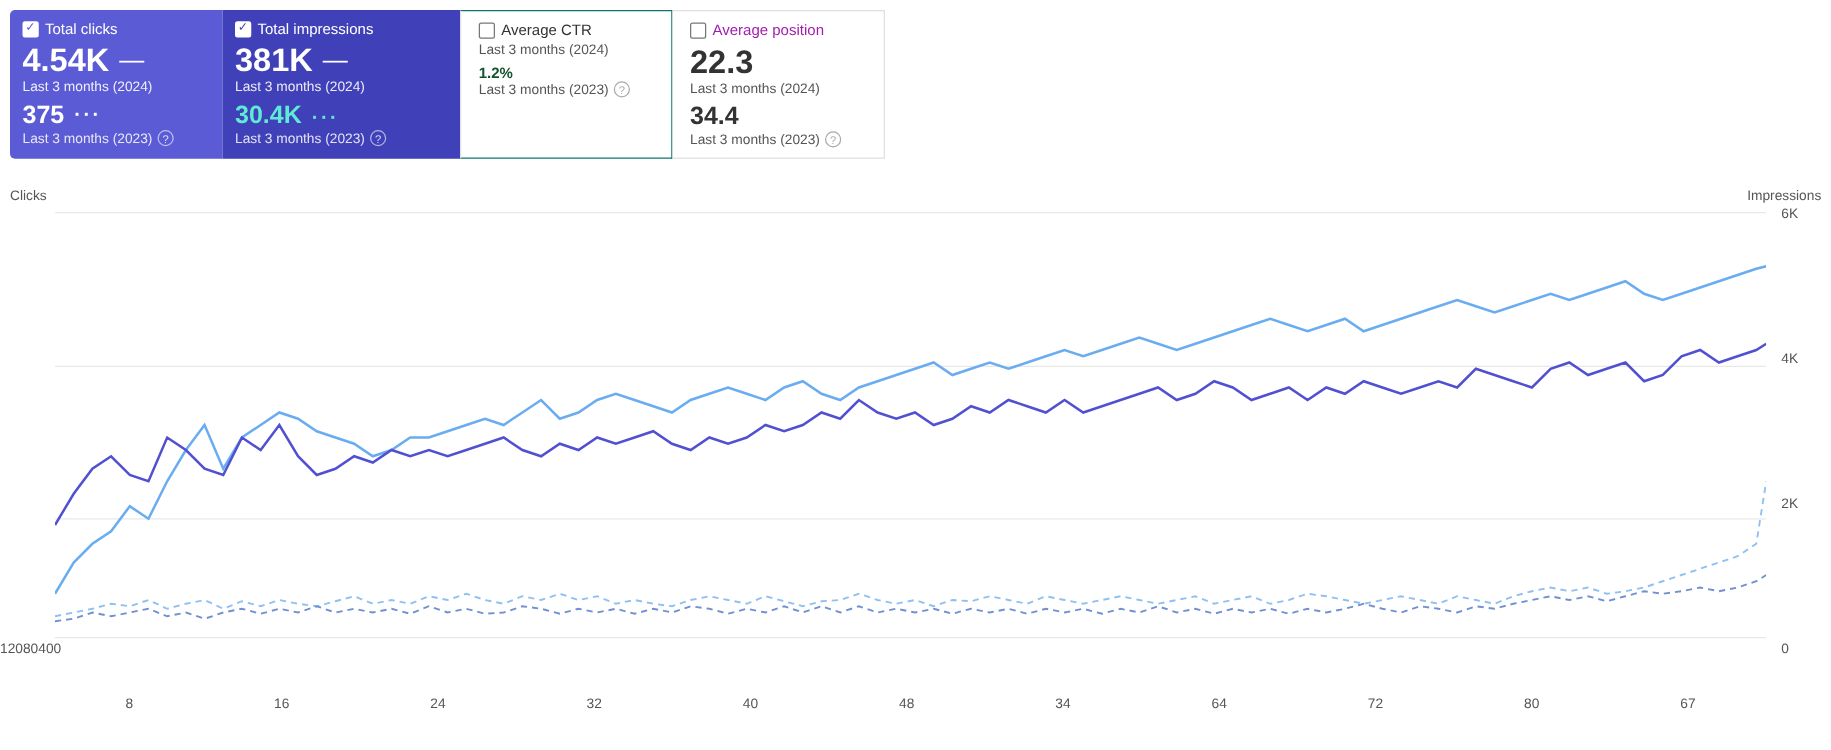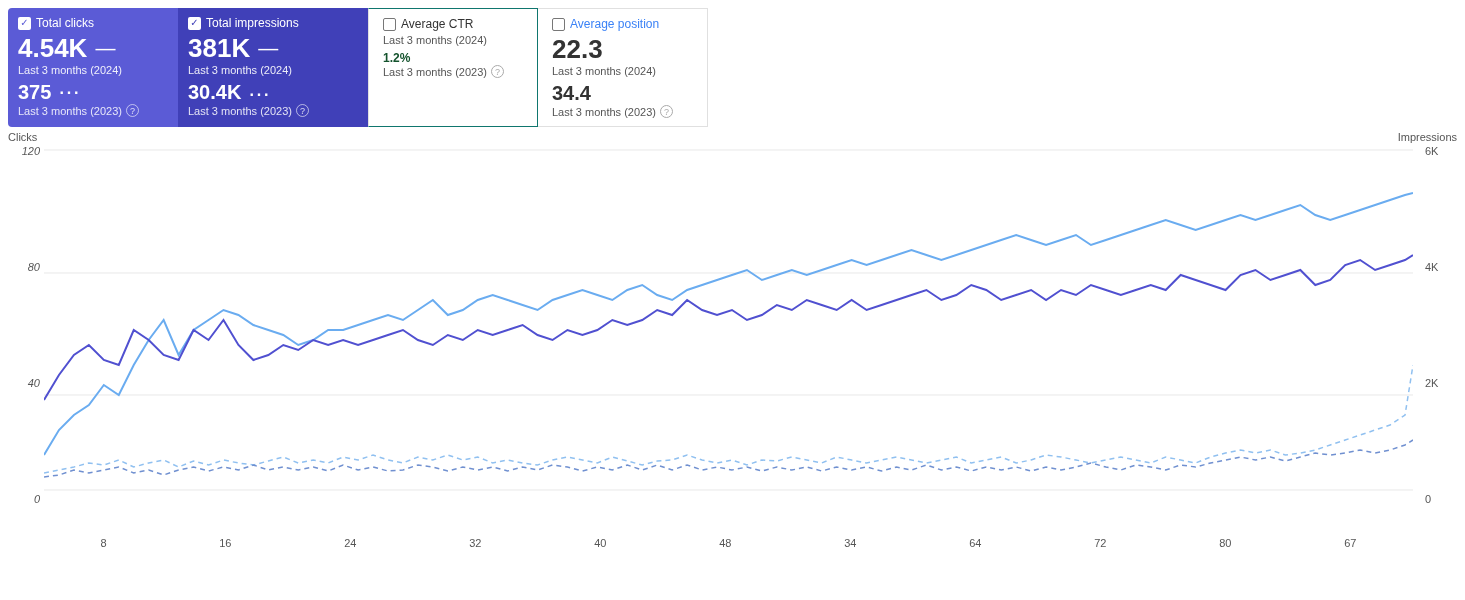--- a/index.html
+++ b/index.html
@@ -48,21 +48,21 @@
       <div style="width:13px;height:13px;background:#fff;border-radius:2px;display:inline-flex;align-items:center;justify-content:center;">
         <span style="color:#4040b8;font-size:10px;line-height:1;">✓</span>
       </div>
       <span style="font-size:12px;color:#fff;">Total impressions</span>
     </div>
     <div style="font-size:26px;font-weight:600;color:#fff;display:flex;align-items:center;gap:8px;">
       <span>381K</span>
       <span style="font-size:20px;font-weight:300;">—</span>
     </div>
     <div style="font-size:11px;color:rgba(255,255,255,0.9);margin-bottom:5px;">Last 3 months (2024)</div>
-    <div style="font-size:20px;font-weight:600;color:#ffffff;display:flex;align-items:flex-end;gap:8px;">
+    <div style="font-size:20px;font-weight:600;color:#5eead4;display:flex;align-items:flex-end;gap:8px;">
       <span>30.4K</span>
       <span style="font-size:16px;letter-spacing:2px;">···</span>
     </div>
     <div style="font-size:11px;color:rgba(255,255,255,0.85);display:flex;align-items:center;gap:4px;">
       <span>Last 3 months (2023)</span>
       <span style="width:13px;height:13px;border-radius:50%;border:1.5px solid rgba(255,255,255,0.6);display:inline-flex;align-items:center;justify-content:center;font-size:9px;color:rgba(255,255,255,0.8);">?</span>
     </div>
   </div>
 
   <div style="background:#fff; padding:8px 20px 8px 14px; min-width:170px; border:1px solid #0f766e; border-left: 1px solid #e0e0e0;">
@@ -76,42 +76,42 @@
     </div>
     <div style="font-size:11px;color:#555;display:flex;align-items:center;gap:4px;">
       <span>Last 3 months (2023)</span>
       <span style="width:13px;height:13px;border-radius:50%;border:1.5px solid #aaa;display:inline-flex;align-items:center;justify-content:center;font-size:9px;color:#aaa;">?</span>
     </div>
   </div>
 
   <div style="background:#fff; padding:8px 20px 8px 14px; min-width:170px; border:1px solid #e0e0e0; border-left:none;">
     <div style="display:flex;align-items:center;gap:5px;font-size:12px;margin-bottom:3px;">
       <div style="width:13px;height:13px;border:1.5px solid #777;background:transparent;border-radius:2px;display:inline-block;"></div>
-      <span style="font-size:12px;color:#3b82f6;">Average position</span>
+      <span style="font-size:12px;color:#a21caf;">Average position</span>
     </div>
     <div style="font-size:26px;font-weight:600;color:#333;">
       <span>22.3</span>
     </div>
     <div style="font-size:11px;color:#555;margin-bottom:5px;">Last 3 months (2024)</div>
     <div style="font-size:20px;font-weight:600;color:#333;">
       <span>34.4</span>
     </div>
     <div style="font-size:11px;color:#555;display:flex;align-items:center;gap:4px;">
       <span>Last 3 months (2023)</span>
       <span style="width:13px;height:13px;border-radius:50%;border:1.5px solid #aaa;display:inline-flex;align-items:center;justify-content:center;font-size:9px;color:#aaa;">?</span>
     </div>
   </div>
 </div>
 
-<div style="position:relative; width:1465px; height:420px; margin-top:4px;">
+<div style="position:relative; width:1465px; height:420px; margin-top:24px;">
 
   <div style="position:absolute;left:8px;top:0;font-size:11px;color:#555;">Clicks</div>
   <div style="position:absolute;right:8px;top:0;font-size:11px;color:#555;">Impressions</div>
 
-  <div style="position:absolute;left:0;top:14px;width:44px;height:360px;display:flex;flex-direction:column;justify-content:space-between;align-items:flex-end;padding-right:4px;font-size:11px;color:#555;font-style:italic;">
+  <div style="position:absolute;left:0;top:14px;width:44px;height:360px;display:flex;flex-direction:row;justify-content:flex-start;align-items:flex-end;padding-right:4px;font-size:11px;color:#555;">
     <span>120</span>
     <span>80</span>
     <span>40</span>
     <span>0</span>
   </div>
 
   <div style="position:absolute;right:0;top:14px;width:44px;height:360px;display:flex;flex-direction:column;justify-content:space-between;align-items:flex-start;padding-left:4px;font-size:11px;color:#555;">
     <span>6K</span>
     <span>4K</span>
     <span>2K</span>

